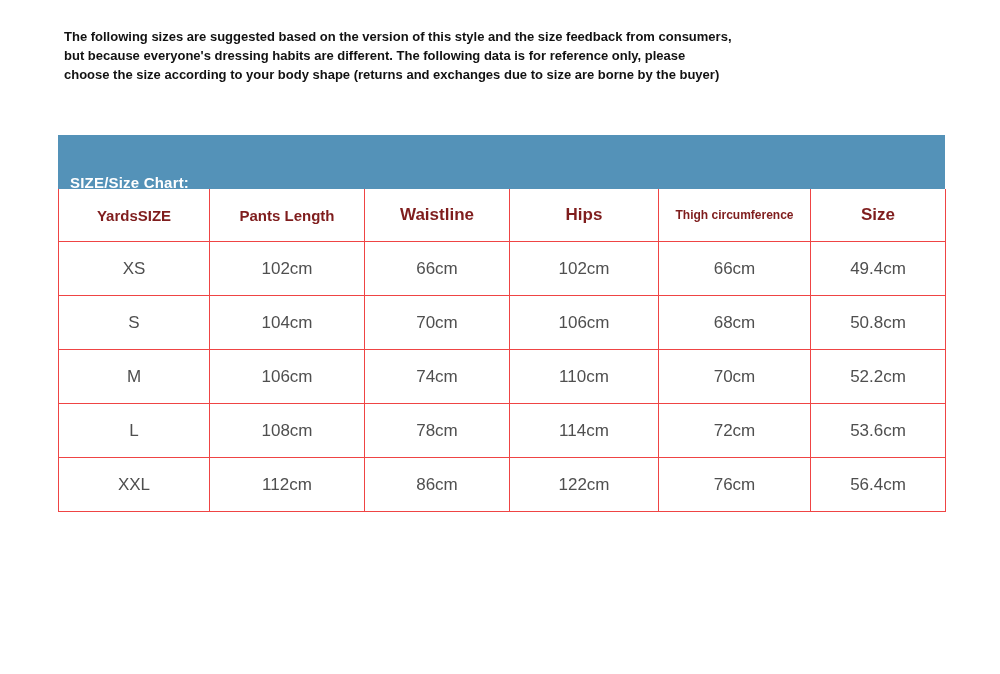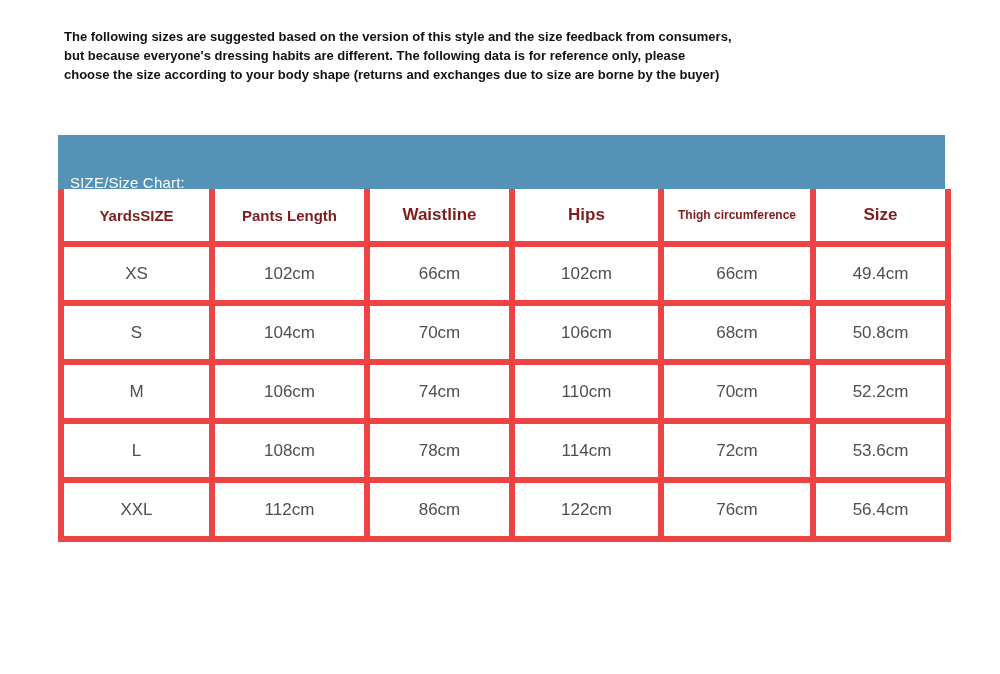--- a/index.html
+++ b/index.html
@@ -37,40 +37,40 @@
     width: 887px;
     height: 54px;
     background: #5492b8;
     display: flex;
     align-items: center;
     padding-left: 12px;
   }
   .chart-title {
     color: #ffffff;
     font-size: 15px;
-    font-weight: normal;
+    font-weight: bold;
     letter-spacing: 0.2px;
     margin-top: 40px;
   }
 
   table.size-table {
     border-collapse: collapse;
     table-layout: fixed;
     width: 887px;
   }
   table.size-table col.c0 { width: 151px; }
   table.size-table col.c1 { width: 155px; }
   table.size-table col.c2 { width: 145px; }
   table.size-table col.c3 { width: 149px; }
   table.size-table col.c4 { width: 152px; }
   table.size-table col.c5 { width: 135px; }
 
   table.size-table th,
   table.size-table td {
-    border: 6px solid #ef4444;
+    border: 1px solid #ef4444;
     text-align: center;
     vertical-align: middle;
     padding: 0;
   }
   table.size-table thead th { border-top: none; height: 52px; color: #7f1d1d; }
   table.size-table tbody td { height: 53px; }
 
   th.h-small { font-size: 15px; font-weight: bold; }
   th.h-large { font-size: 17px; font-weight: bold; }
   th.h-thigh {

